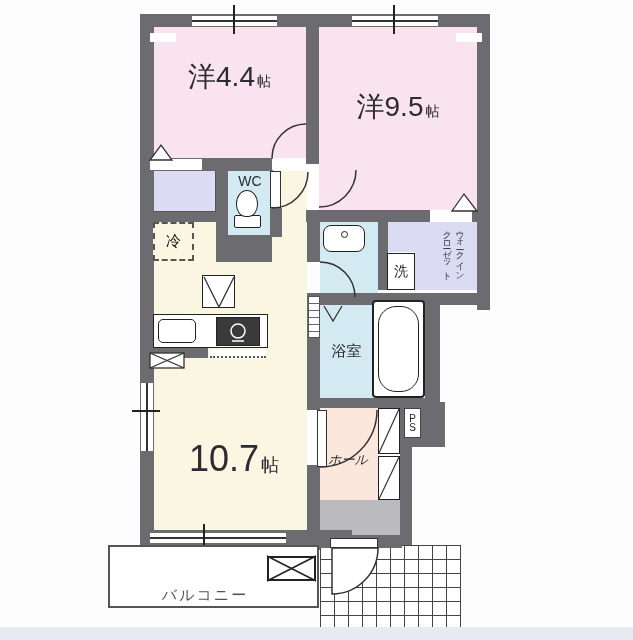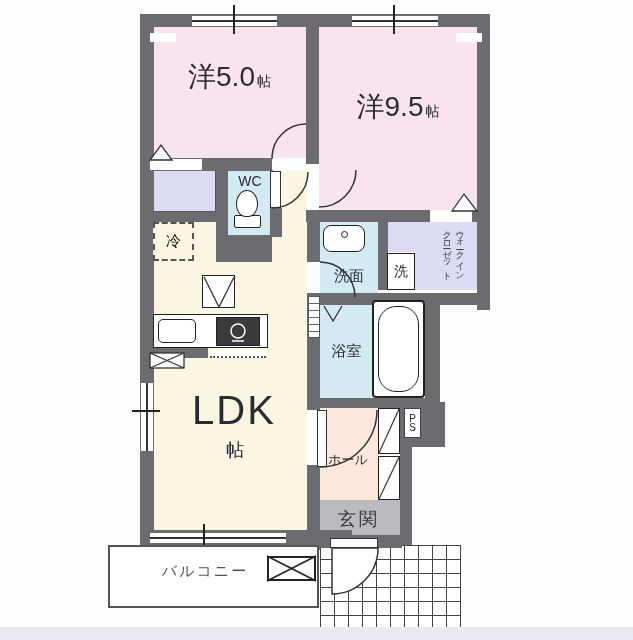--- a/index.html
+++ b/index.html
@@ -148,51 +148,43 @@
     <g>
       <line x1="379" y1="453" x2="399" y2="409" stroke="#333" stroke-width="1.2"></line>
       <line x1="379" y1="499" x2="399" y2="457" stroke="#333" stroke-width="1.2"></line>
     </g>
     <circle cx="238" cy="331" r="7" fill="none" stroke="#fff" stroke-width="1.5"></circle>
     <line x1="232" y1="341" x2="244" y2="341" stroke="#fff" stroke-width="1.5"></line>
   </svg>
 
   <div class="label" style="left:153px;top:58px;width:153px;height:44px;font-size:28px;">
     <span>洋</span>
-      <span>5.0</span>
+      <span>4.4</span>
       <span class="unit">帖</span>
   </div>
   <div class="label" style="left:319px;top:88px;width:158px;height:44px;font-size:28px;">
     <span>洋</span>
       <span>9.5</span>
       <span class="unit">帖</span>
   </div>
-  <div class="label" style="left:158px;top:388px;width:152px;height:48px;font-size:40px;letter-spacing:2px;">
-    <span>LDK</span>
-  </div>
   <div class="label" style="left:158px;top:438px;width:152px;height:46px;font-size:36px;">
+    <span>10.7</span>
       <span class="unit">帖</span>
   </div>
   <div class="label" style="left:228px;top:171px;width:44px;height:20px;font-size:14px;align-items:center;">
     <span>WC</span>
-  </div>
-  <div class="label" style="left:320px;top:260px;width:58px;height:32px;font-size:15px;align-items:center;">
-    <span>洗面</span>
   </div>
   <div class="abs vtext" style="left:438px;top:224px;width:28px;height:64px;font-size:9px;line-height:13px;">
     <span style="display:block;">ウォークイン</span>
     <span style="display:block;">クローゼット</span>
   </div>
   <div class="label" style="left:320px;top:338px;width:53px;height:26px;font-size:15px;align-items:center;">
     <span>浴室</span>
   </div>
-  <div class="label" style="left:318px;top:450px;width:60px;height:20px;font-size:13px;align-items:center;">
+  <div class="label" style="left:318px;top:450px;width:60px;height:20px;font-size:13px;align-items:center;font-style:italic;">
     <span>ホール</span>
   </div>
-  <div class="label" style="left:318px;top:504px;width:82px;height:30px;font-size:18px;letter-spacing:3px;align-items:center;color:#333;">
-    <span>玄関</span>
-  </div>
-  <div class="label" style="left:140px;top:560px;width:130px;height:22px;font-size:15px;letter-spacing:2px;align-items:center;color:#555;">
+  <div class="label" style="left:140px;top:584px;width:130px;height:22px;font-size:15px;letter-spacing:2px;align-items:center;color:#555;">
     <span>バルコニー</span>
   </div>
 
   <div class="strip" style="top:627px;height:13px;"></div>
 </div>
 
 </body></html>

